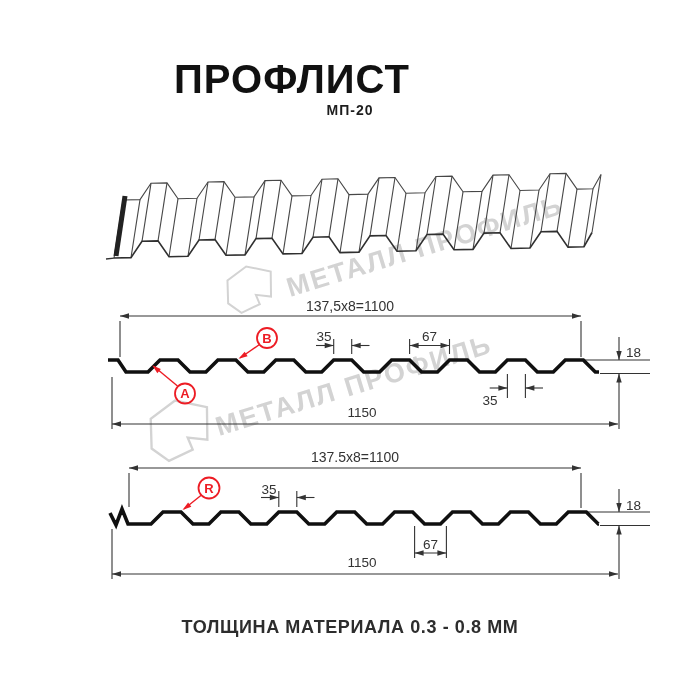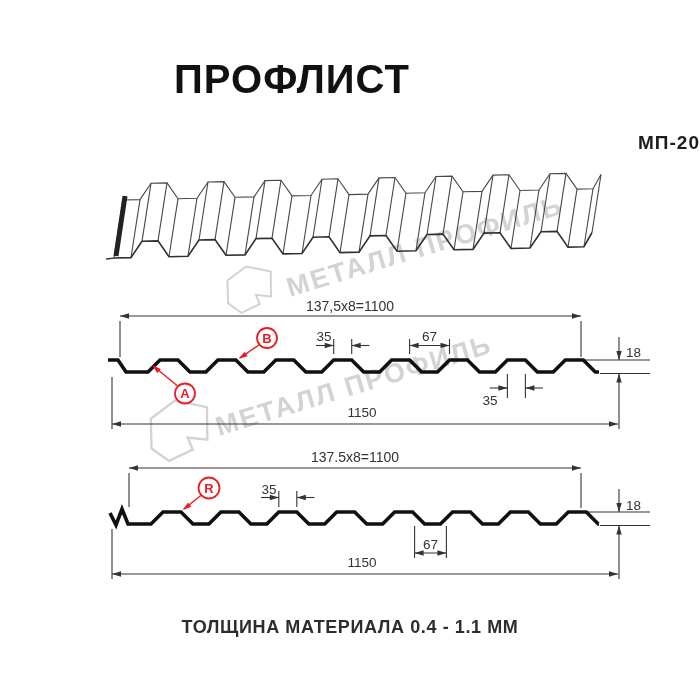--- a/index.html
+++ b/index.html
@@ -1,21 +1,21 @@
 <!DOCTYPE html>
 <html><head>
 <meta charset="utf-8">
 <style>
   html,body{margin:0;padding:0;background:#ffffff;}
   .stage{position:relative;width:700px;height:700px;background:#ffffff;overflow:hidden;
          font-family:"Liberation Sans",sans-serif;}
   .title{position:absolute;top:57px;left:0;width:584px;text-align:center;
          font-size:40px;font-weight:bold;letter-spacing:1px;color:#111111;}
-  .subtitle{position:absolute;top:102px;left:0;width:700px;text-align:right;
-         font-size:19px;font-weight:600;letter-spacing:1px;color:#1d1d1d;margin-top:30px;}
+  .subtitle{position:absolute;top:102px;left:0;width:700px;text-align:center;
+         font-size:14px;font-weight:600;letter-spacing:1px;color:#1d1d1d;}
   .footer{position:absolute;top:617px;left:0;width:700px;text-align:center;
          font-size:18px;font-weight:600;letter-spacing:0.6px;color:#2d2d2d;}
   svg{position:absolute;top:0;left:0;}
   .dim{font-size:13.5px;fill:#333333;}
   .pitch{font-size:14px;fill:#333333;}
   .marker{font-size:13px;font-weight:bold;}
   .wmtext{font-size:27px;font-weight:bold;letter-spacing:2px;}
 </style>
 </head>
 <body>
@@ -169,14 +169,14 @@
           <line x1="201.5" y1="495" x2="184" y2="509" stroke="#ed1c24" stroke-width="1.4"></line>
           <path d="M182.5 510L191.3 506.7L188.1 502.4Z" fill="#ed1c24"></path>
         </g>
       <circle cx="209" cy="488" r="10.5" fill="none" stroke="#ed1c24" stroke-width="1.8"></circle>
       <text class="marker" x="209" y="492.5" text-anchor="middle" fill="#ed1c24">R</text>
     </g>
   </svg>
 
   <div class="title">ПРОФЛИСТ</div>
   <div class="subtitle">МП-20</div>
-  <div class="footer">ТОЛЩИНА МАТЕРИАЛА 0.4 - 1.1 ММ</div>
+  <div class="footer">ТОЛЩИНА МАТЕРИАЛА 0.3 - 0.8 ММ</div>
 </div>
 
 </body></html>

